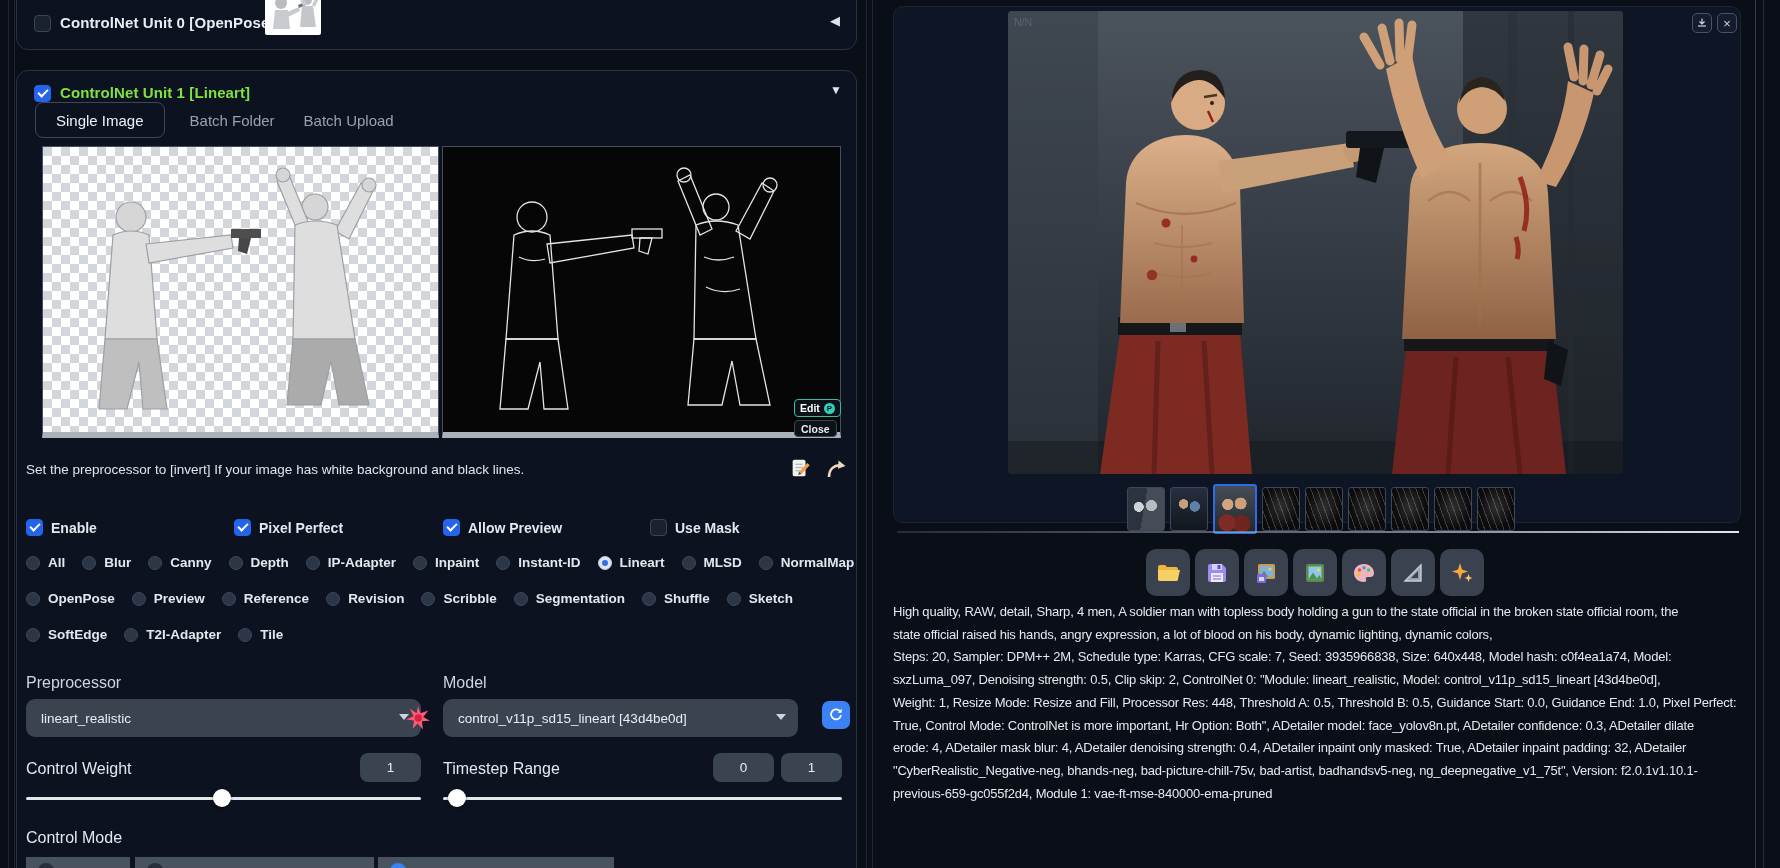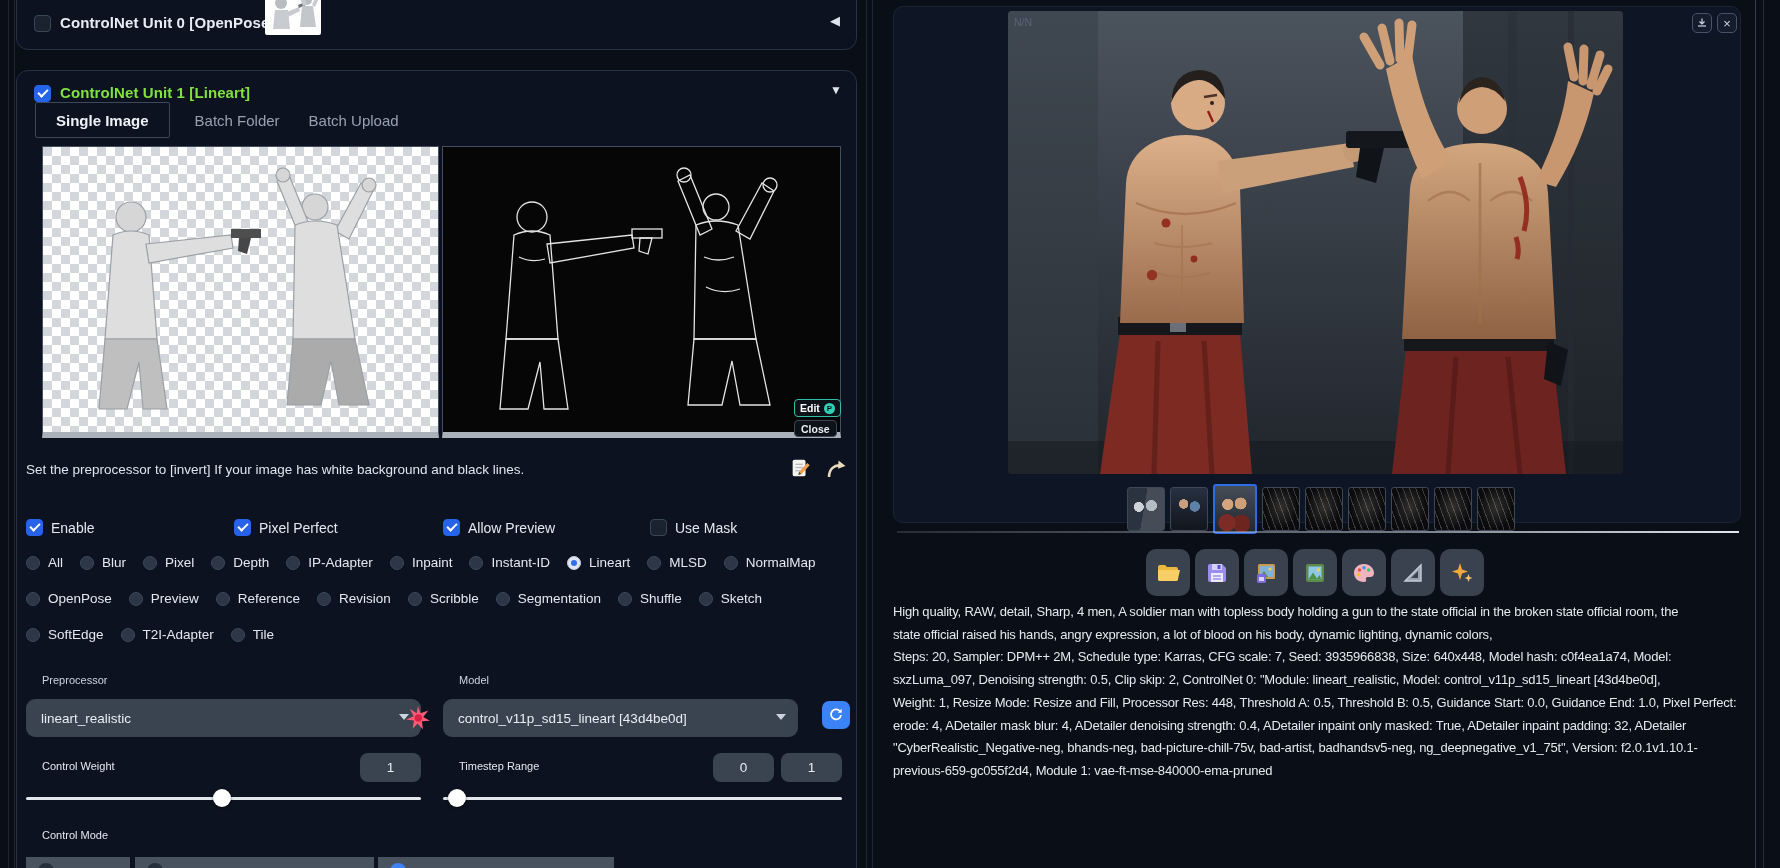--- a/index.html
+++ b/index.html
@@ -11,28 +11,28 @@
   .card{position:absolute;left:16px;width:841px;background:#0c1220;border:1px solid #283243;border-radius:12px;overflow:hidden;}
   
   .cb{width:17px;height:17px;border-radius:4px;background:#1a2230;border:1px solid #3a4556;position:relative;flex:none;}
   .cb.on{background:#2563eb;border-color:#2563eb;}
   .cb.on::after{content:"";position:absolute;left:3px;top:3px;width:8px;height:4px;
     border-left:2.2px solid #fff;border-bottom:2.2px solid #fff;transform:rotate(-45deg);}
   
   .radio{width:14px;height:14px;border-radius:50%;background:#2c3646;border:1px solid #3d495b;flex:none;position:relative;}
   .radio.on{background:#dfe6f2;border-color:#c2cddd;}
   .radio.on::after{content:"";position:absolute;inset:3px;border-radius:50%;background:#2f6feb;}
-  .citem{display:flex;align-items:center;gap:8px;font-size:13.5px;color:#e3e8ef;white-space:nowrap;}
+  .citem{display:flex;align-items:center;gap:8px;font-size:13.5px;color:#e3e8ef;white-space:nowrap;font-weight:bold;}
   .crow{position:absolute;display:flex;align-items:center;column-gap:17px;}
   .hdrlbl{font-size:15px;font-weight:700;letter-spacing:.1px;}
   .dd{position:absolute;height:38px;background:#3a4350;border-radius:9px;display:flex;align-items:center;
       padding:0 30px 0 15px;font-size:13.5px;color:#e9edf3;}
   .dd .caret{position:absolute;right:12px;top:15px;width:0;height:0;border-left:5px solid transparent;
       border-right:5px solid transparent;border-top:6px solid #cbd3df;}
-  .flbl{position:absolute;font-size:11px;color:#ced5de;margin-left:16px;}
+  .flbl{position:absolute;font-size:16px;color:#ced5de;}
   .valbox{position:absolute;width:61px;height:29px;background:#3a4350;border-radius:8px;display:flex;
       align-items:center;justify-content:center;font-size:13.5px;color:#e9edf3;}
   .slider{position:absolute;height:18px;}
   .slider .track{position:absolute;left:0;right:0;top:8px;height:3px;background:#e3e7ec;border-radius:2px;}
   .slider .knob{position:absolute;top:0;width:18px;height:18px;border-radius:50%;background:#fff;
       box-shadow:0 1px 3px rgba(0,0,0,.6);}
   .checker{background:conic-gradient(#ffffff 0 25%,#d3d7db 0 50%,#ffffff 0 75%,#d3d7db 0) 0 0/18px 18px;}
   .pane{position:absolute;top:0;height:292px;border:1px solid #434e5e;border-bottom:6px solid #aab1bb;}
   .tabtxt{font-size:15px;color:#97a1b0;white-space:nowrap;}
   .thumb{height:44px;width:38px;border:1px solid #3c4757;border-radius:3px;flex:none;}
@@ -93,22 +93,22 @@
     <div class="abs" style="right:16px;top:26px;font-size:13px;color:#dde4ec">◀</div>
   </div>
 
   <div class="card" style="top:70px;height:820px">
 
     <div class="cb on abs" style="left:17px;top:14px"></div>
     <div class="abs hdrlbl" style="left:43px;top:13px;color:#7fe23d">ControlNet Unit 1 [Lineart]</div>
     <div class="abs" style="right:14px;top:12px;font-size:12px;color:#dfe5ec">▼</div>
 
     <div class="abs" style="left:18px;top:30px;height:38px;display:flex;align-items:center">
-      <div style="height:36px;padding:0 20px;border:1px solid #3c4858;border-radius:2px;display:flex;
-                  align-items:center;font-size:15px;font-weight:700;color:#eef2f7">Single Image</div>
+      <div style="height:36px;padding:0 20px;border:1px solid #3c4858;border-radius:8px;display:flex;
+                  align-items:center;font-size:15px;font-weight:400;color:#eef2f7">Single Image</div>
       <div class="tabtxt" style="margin-left:25px">Batch Folder</div>
       <div class="tabtxt" style="margin-left:29px">Batch Upload</div>
     </div>
 
     <div class="abs" style="left:25px;top:75px;width:799px;height:298px">
 
       <div class="pane checker" style="left:0;width:397px">
         <svg width="395" height="284" viewBox="0 0 395 284">
           <g stroke="#9aa0a6" stroke-width="1.2">
             <circle cx="88" cy="70" r="15" fill="#d6d6d6"></circle>
@@ -202,21 +202,21 @@
       <div class="citem">
           <span class="radio"></span>
           <span>All</span>
         </div>
       <div class="citem">
           <span class="radio"></span>
           <span>Blur</span>
         </div>
       <div class="citem">
           <span class="radio"></span>
-          <span>Pixel</span>
+          <span>Canny</span>
         </div>
       <div class="citem">
           <span class="radio"></span>
           <span>Depth</span>
         </div>
       <div class="citem">
           <span class="radio"></span>
           <span>IP-Adapter</span>
         </div>
       <div class="citem">
@@ -496,18 +496,19 @@
       </svg>
     </div>
   </div>
 
   <div class="abs" style="left:893px;top:601px;width:862px;font-size:13px;letter-spacing:-0.2px;line-height:22.7px;color:#e4e9ef">
     <div class="infoline">High quality, RAW, detail, Sharp, 4 men, A soldier man with topless body holding a gun to the state official in the broken state official room, the</div>
     <div class="infoline">state official raised his hands, angry expression, a lot of blood on his body, dynamic lighting, dynamic colors,</div>
     <div class="infoline">Steps: 20, Sampler: DPM++ 2M, Schedule type: Karras, CFG scale: 7, Seed: 3935966838, Size: 640x448, Model hash: c0f4ea1a74, Model:</div>
     <div class="infoline">sxzLuma_097, Denoising strength: 0.5, Clip skip: 2, ControlNet 0: "Module: lineart_realistic, Model: control_v11p_sd15_lineart [43d4be0d],</div>
     <div class="infoline">Weight: 1, Resize Mode: Resize and Fill, Processor Res: 448, Threshold A: 0.5, Threshold B: 0.5, Guidance Start: 0.0, Guidance End: 1.0, Pixel Perfect:</div>
+    <div class="infoline">True, Control Mode: ControlNet is more important, Hr Option: Both", ADetailer model: face_yolov8n.pt, ADetailer confidence: 0.3, ADetailer dilate</div>
     <div class="infoline">erode: 4, ADetailer mask blur: 4, ADetailer denoising strength: 0.4, ADetailer inpaint only masked: True, ADetailer inpaint padding: 32, ADetailer</div>
     <div class="infoline">"CyberRealistic_Negative-neg, bhands-neg, bad-picture-chill-75v, bad-artist, badhandsv5-neg, ng_deepnegative_v1_75t", Version: f2.0.1v1.10.1-</div>
     <div class="infoline">previous-659-gc055f2d4, Module 1: vae-ft-mse-840000-ema-pruned</div>
   </div>
 
 </div>
 
 </body></html>

